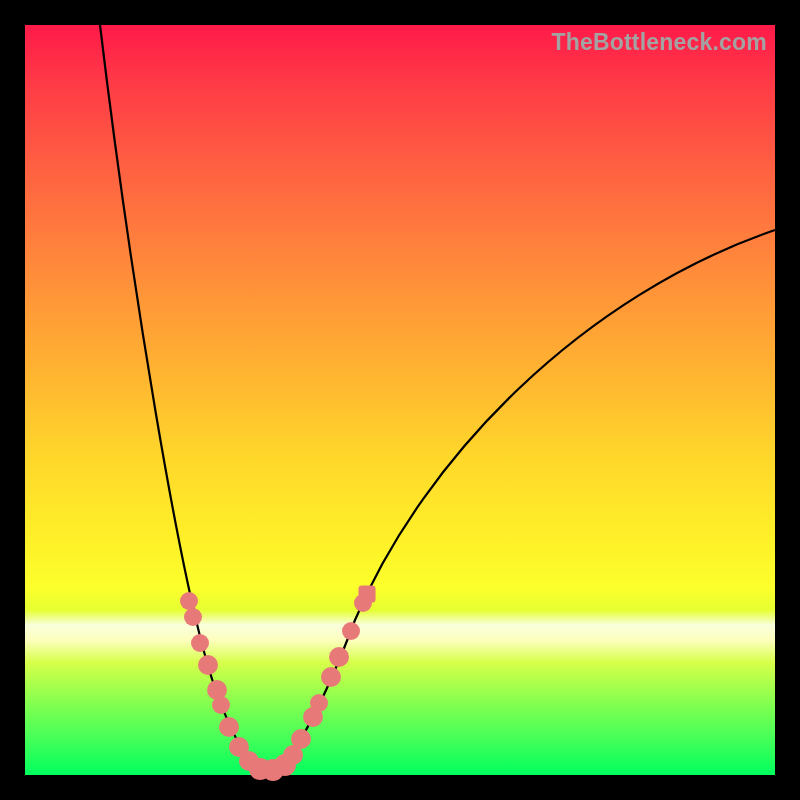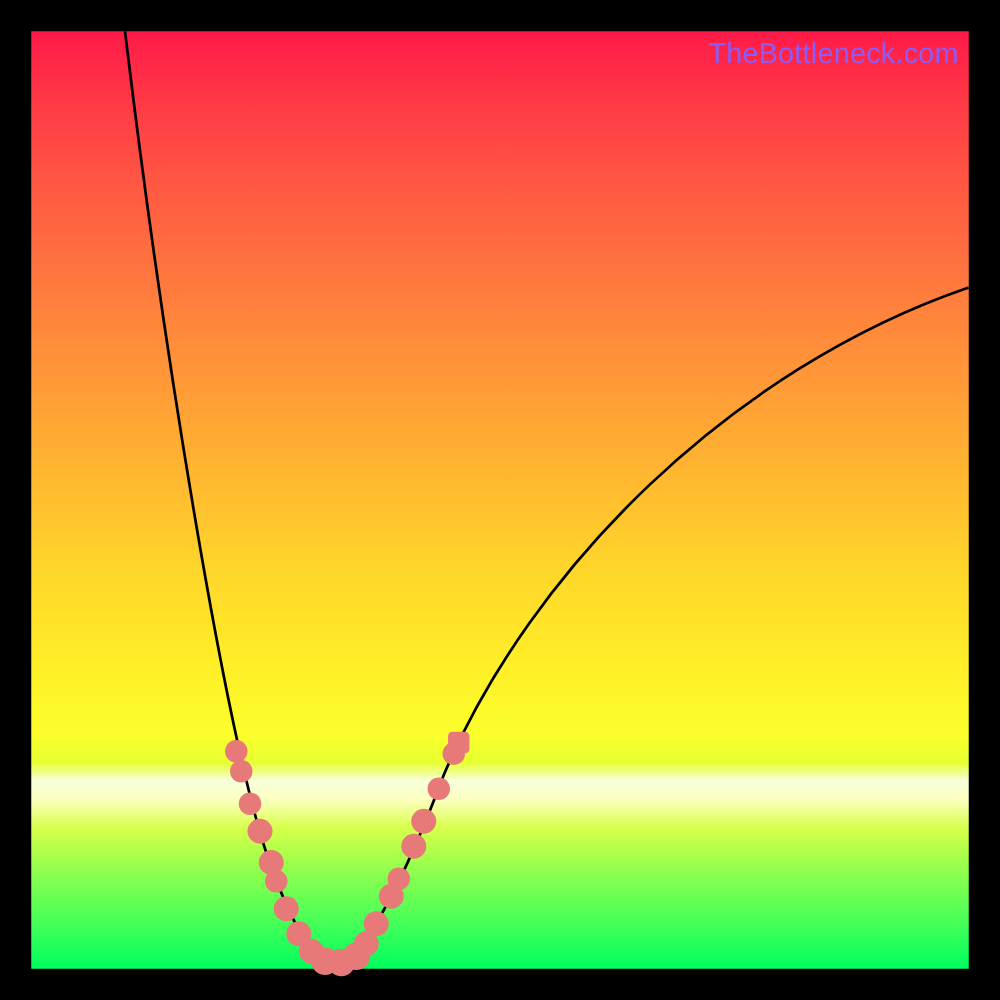--- a/index.html
+++ b/index.html
@@ -42,23 +42,23 @@
       #a8ff4c 88%,
       #7cff51 91%,
       #47ff58 95%,
       #00ff5e 100%
     );
   }
   .watermark {
     position: absolute;
     top: 4px;
     right: 8px;
-    color: #8b5cf6;
+    color: #a3a3a3;
     font-size: 23px;
-    font-weight: 400;
+    font-weight: 700;
     letter-spacing: 0.2px;
     z-index: 10;
   }
   svg.curves {
     position: absolute;
     left: 0;
     top: 0;
     width: 750px;
     height: 750px;
     overflow: visible;

